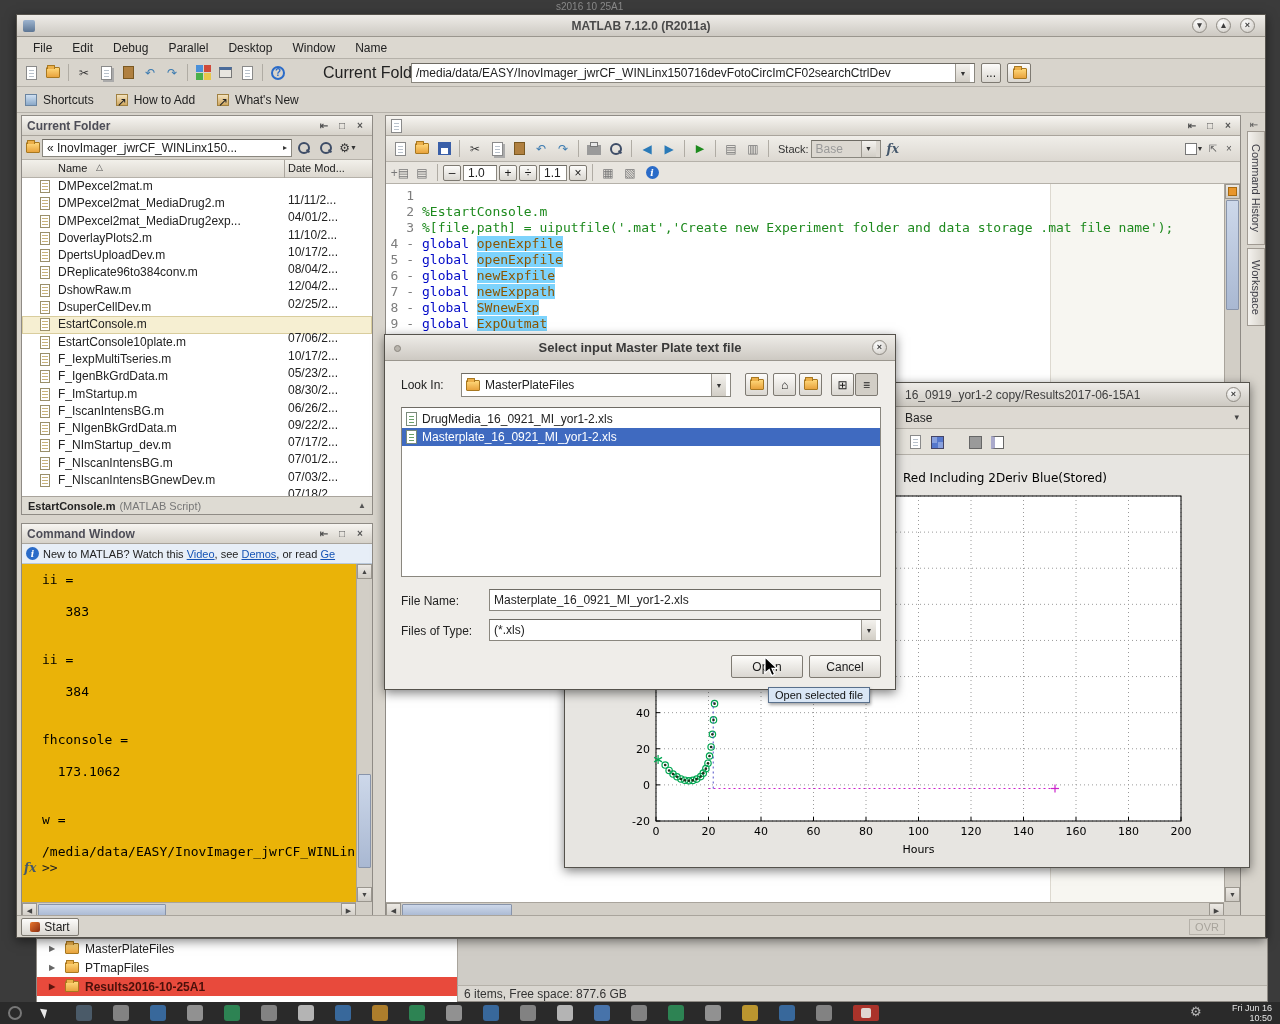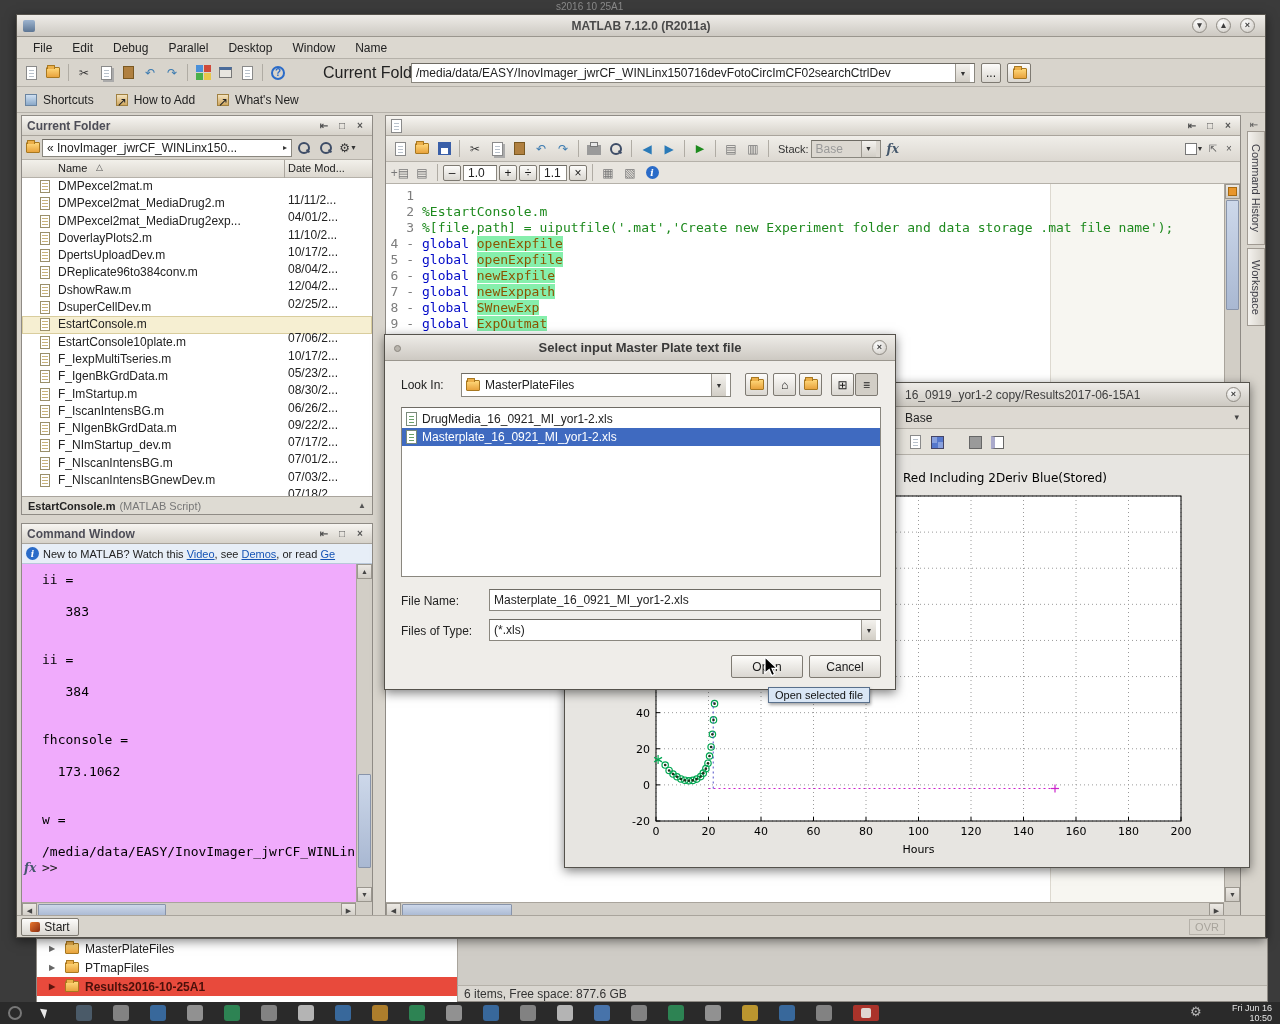--- a/index.html
+++ b/index.html
@@ -86,21 +86,21 @@
   .cw-pre{white-space:pre;font:13px/16px "DejaVu Sans Mono",monospace;color:#000;padding:8px 2px 0 20px}
   .lnk{color:#1553b5;text-decoration:underline}
 
   
   .code-row{display:flex;height:16px;line-height:16px;font:13px "DejaVu Sans Mono",monospace}
   .lnum{width:36px;text-align:right;padding-right:8px;color:#7d7d7d;flex:none}
   .lcode{white-space:pre}
   .tok-comment{color:#1e8a1e}
   .tok-keyword{color:#0008c8}
   .tok-plain{color:#000}
-  .tok-hvar{background:#86efac;color:#8a5400}
+  .tok-hvar{background:#7dd3fc;color:#8a5400}
 
   .vtab{width:18px;background:linear-gradient(90deg,#f4f2ee,#d4d0c8);border:1px solid #a09a92;
     writing-mode:vertical-rl;font-size:11px;color:#3d3d46;display:flex;align-items:center;
     justify-content:center;margin-bottom:3px}
 
   
   .dlg-row{height:18px;display:flex;align-items:center;gap:5px;padding-left:4px;font-size:12px;white-space:nowrap}
   .dlg-row.sel{background:#3f6ac0;color:#fff}
 
   
@@ -362,21 +362,21 @@
         <span class="pbtn">⇤</span>
         <span class="pbtn">□</span>
         <span class="pbtn">×</span>
       </div>
       <div style="position:absolute;left:0;top:20px;width:100%;height:20px;background:#e7eef7;border-bottom:1px solid #b9c8da;display:flex;align-items:center;gap:4px;padding:0 4px;font-size:11px;white-space:nowrap;overflow:hidden">
         <span class="ic-info">i</span>
         <span>
           <span>New to MATLAB? Watch this </span><span class="lnk">Video</span><span>, see </span><span class="lnk">Demos</span><span>, or read </span><span class="lnk">Ge</span>
         </span>
       </div>
-      <div style="position:absolute;left:0;top:40px;right:16px;bottom:16px;background:#f0abfc;overflow:hidden">
+      <div style="position:absolute;left:0;top:40px;right:16px;bottom:16px;background:#eab308;overflow:hidden">
         <pre class="cw-pre">ii =
 
    383
 
 
 ii =
 
    384
 
 

